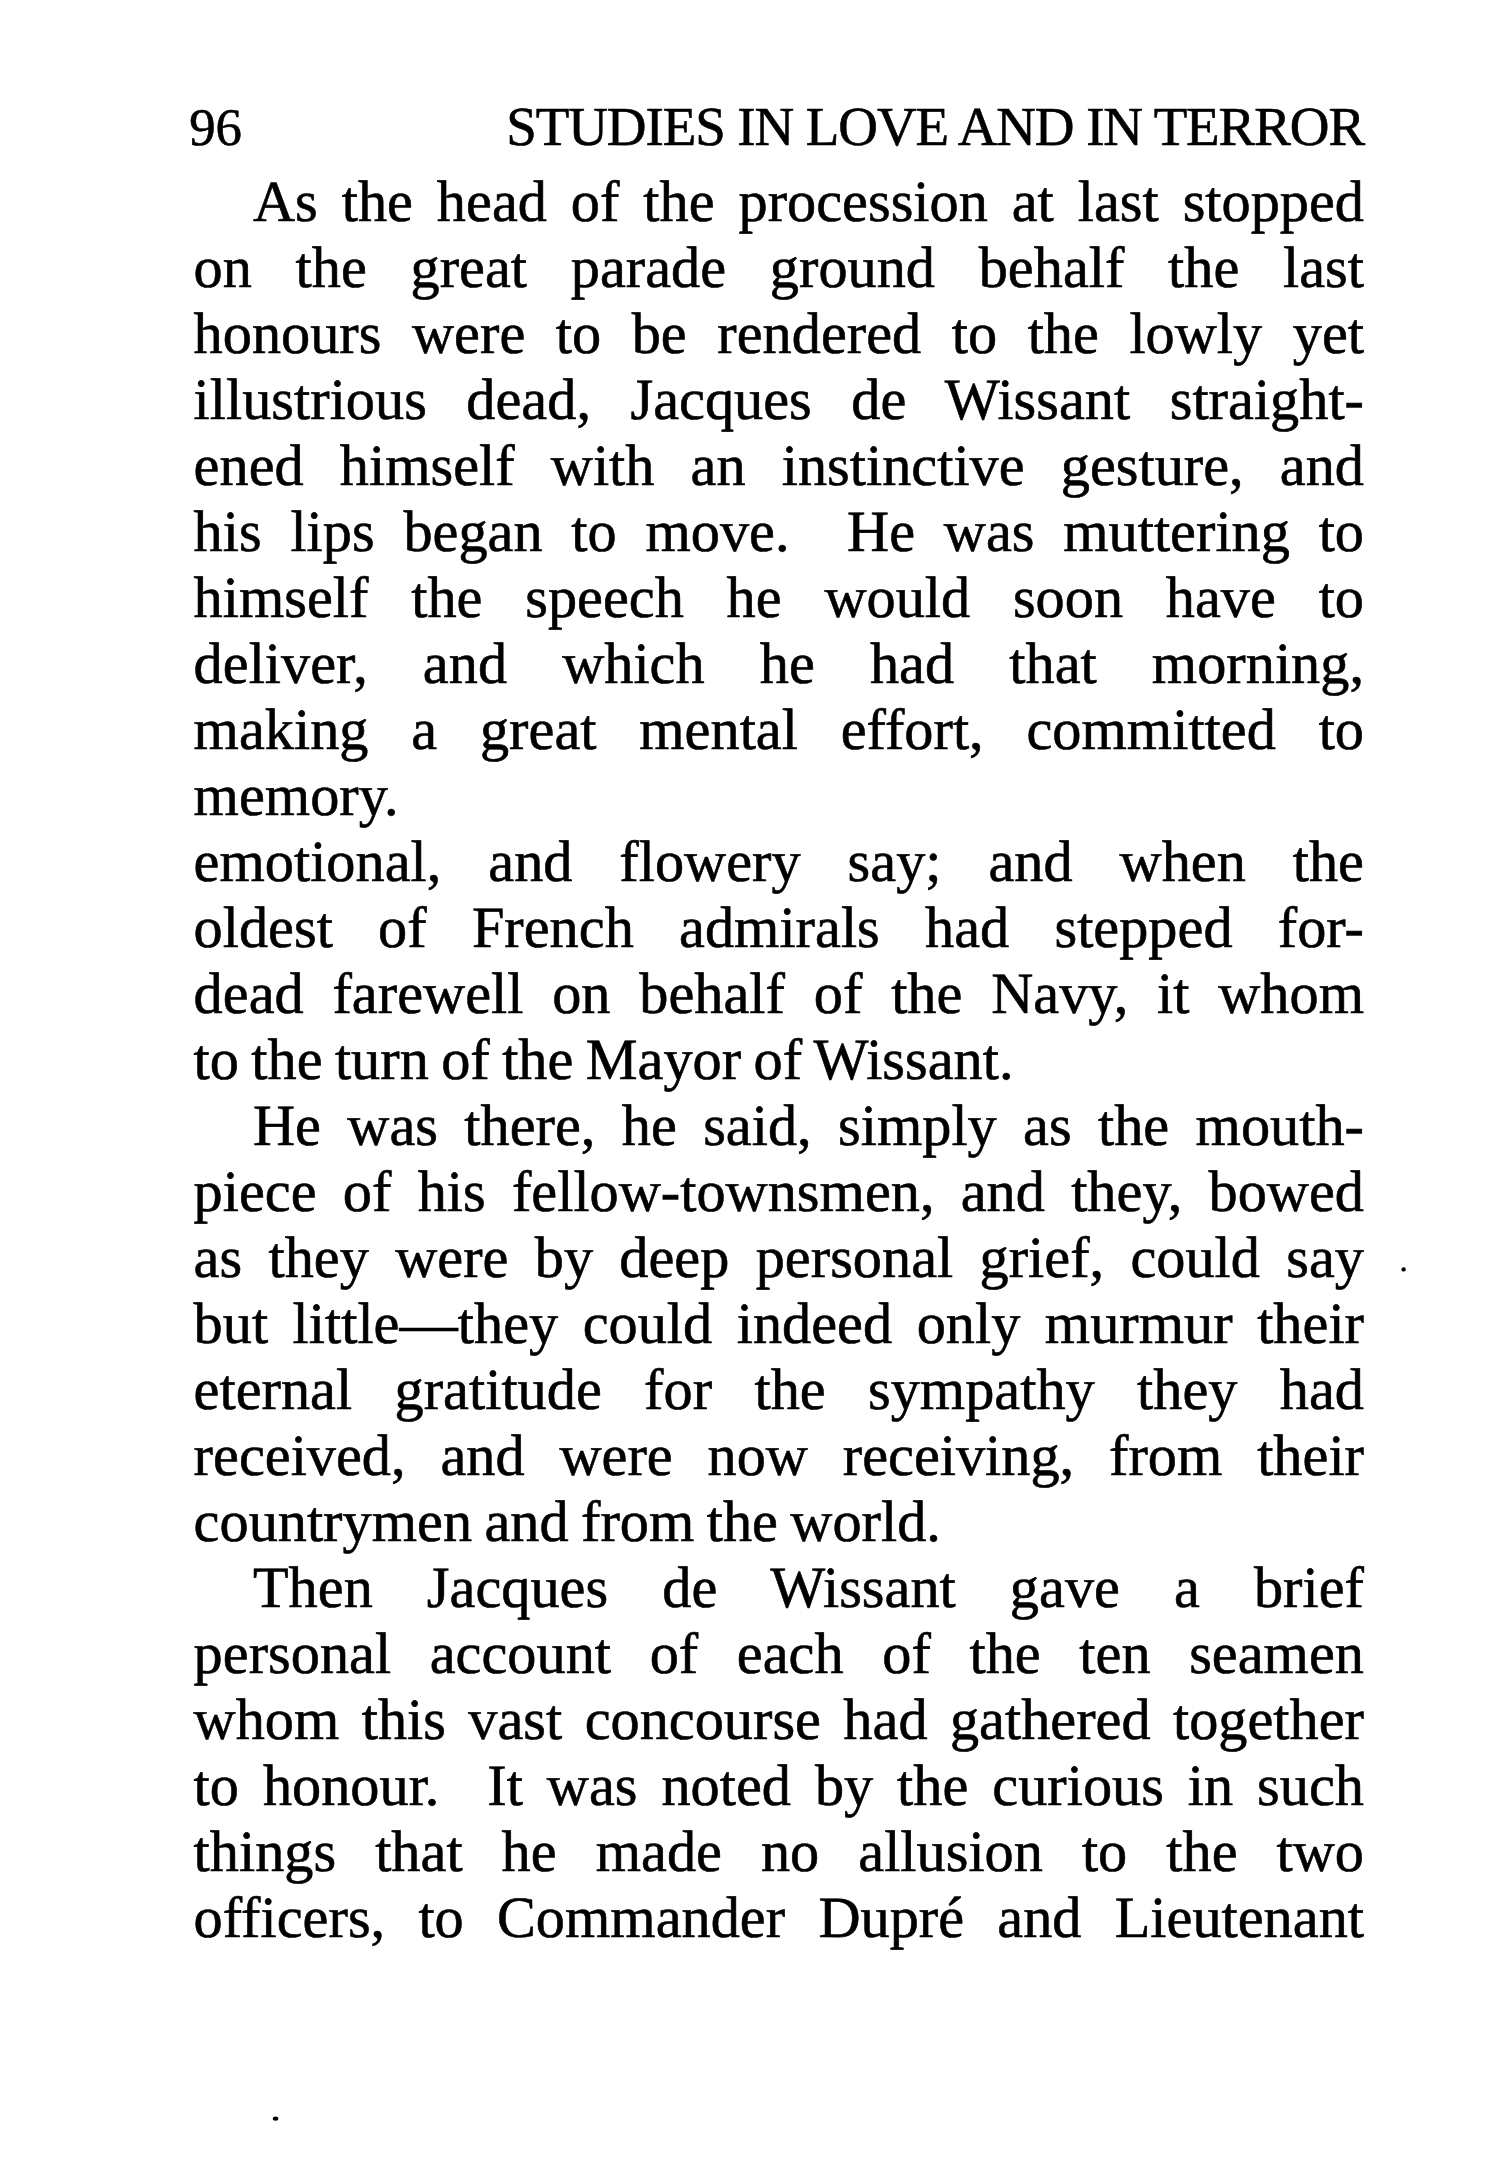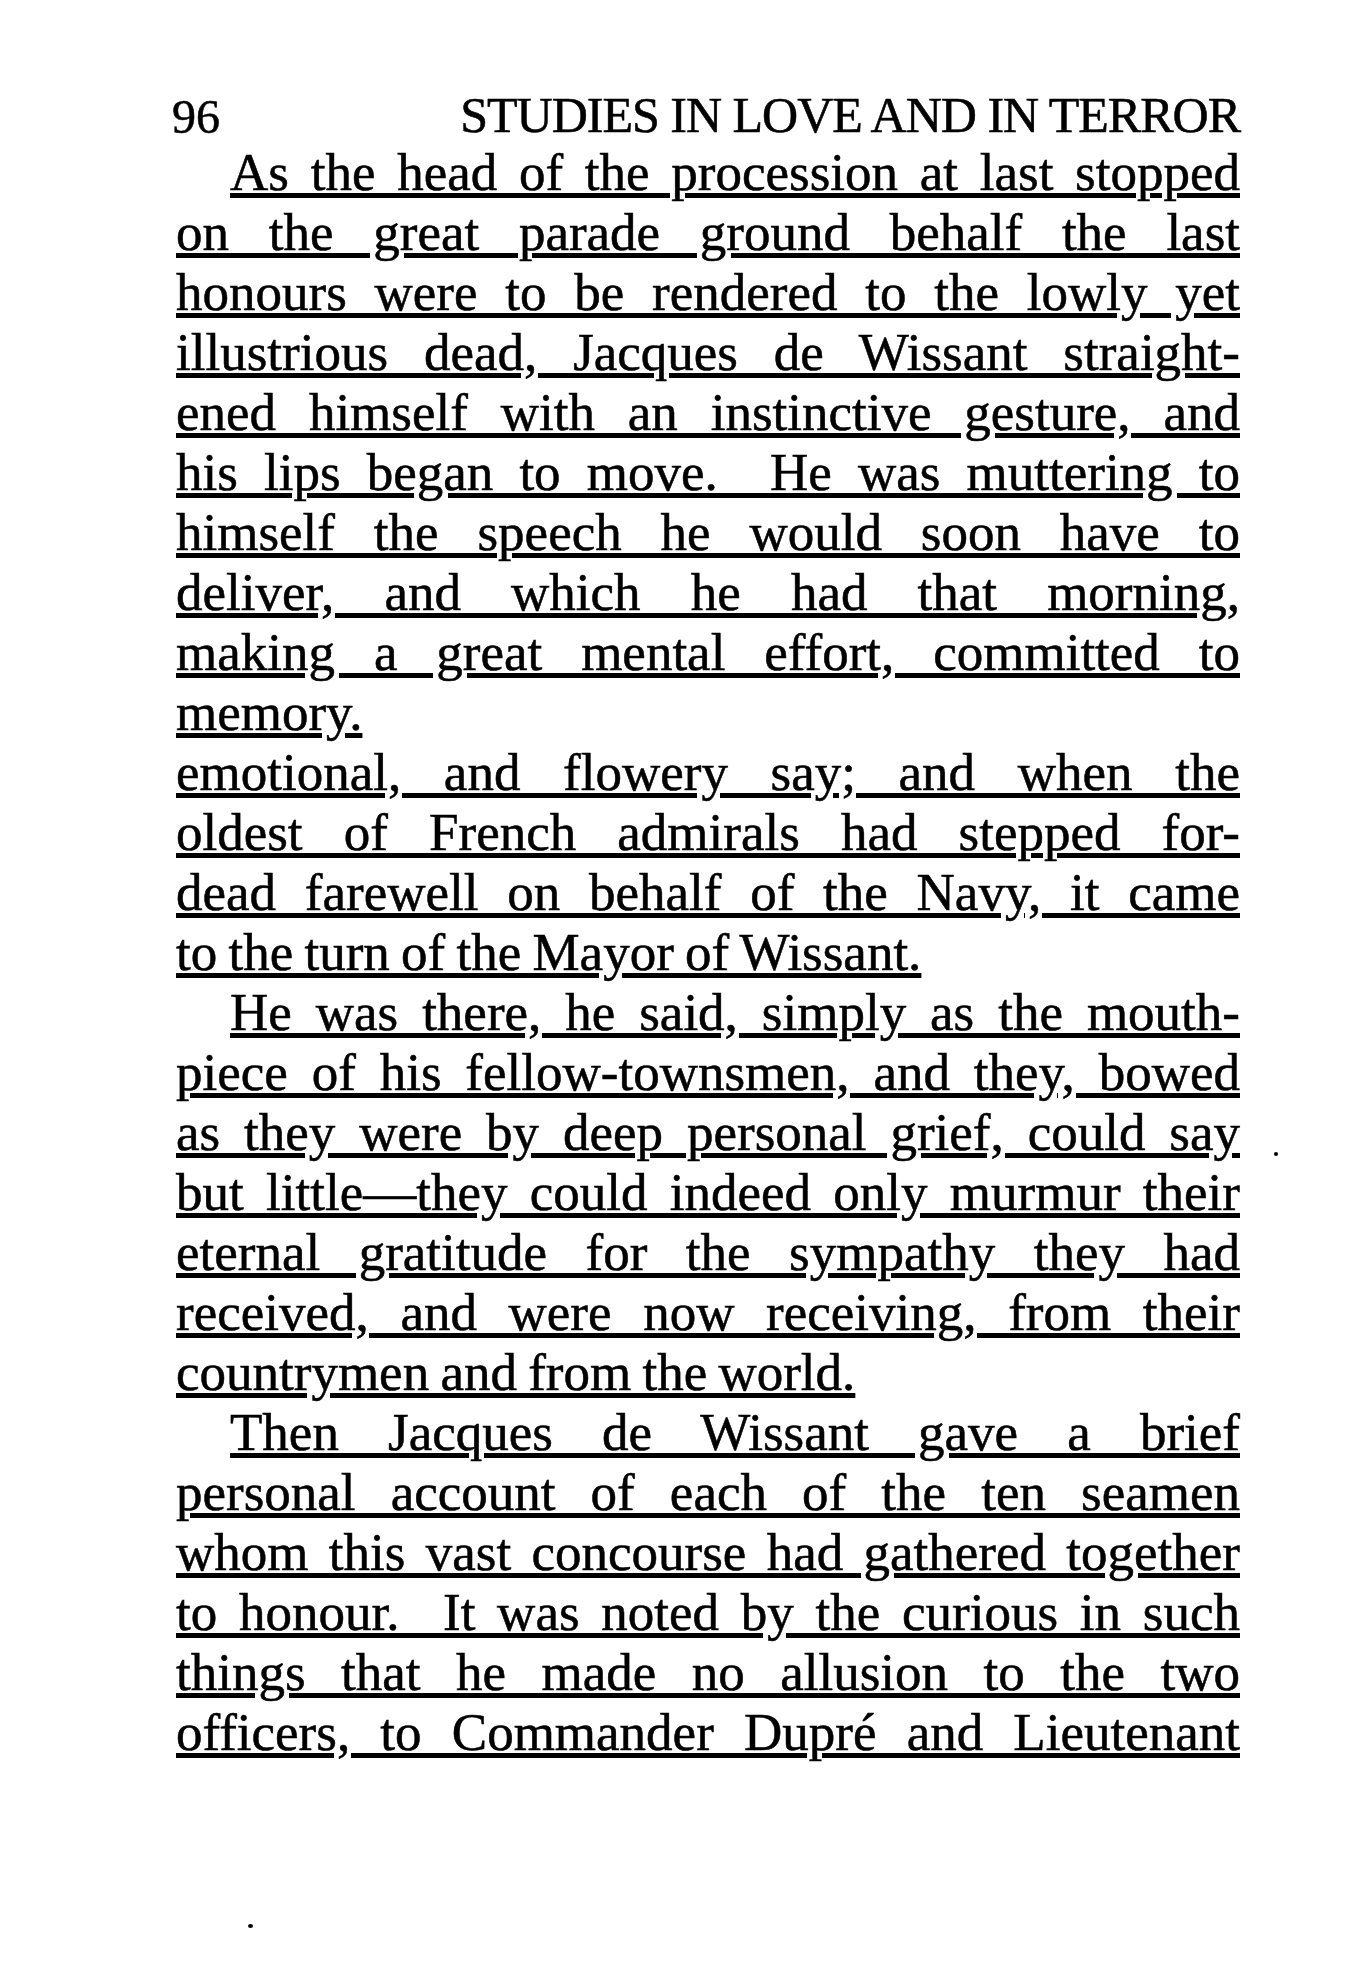--- a/index.html
+++ b/index.html
@@ -40,26 +40,25 @@
     padding-left: 50px;
     text-align: right;
     font-size: 50px;
     line-height: 1;
     letter-spacing: -1px;
     white-space: nowrap;
   }
   .body-text {
     position: absolute;
     left: 176px;
-    top: 142px;
+    top: 154px;
     width: 1064px;
     font-size: 53px;
     line-height: 60px;
     word-spacing: -2px;
-    text-decoration: underline;
   }
   .line {
     height: 60px;
     text-align: justify;
     text-align-last: justify;
   }
   .line.indent {
     text-indent: 54px;
   }
   .line.end {
@@ -91,21 +90,21 @@
     <div class="line">illustrious dead, Jacques de Wissant straight-</div>
     <div class="line">ened himself with an instinctive gesture, and</div>
     <div class="line">his lips began to move.&nbsp; He was muttering to</div>
     <div class="line">himself the speech he would soon have to</div>
     <div class="line">deliver, and which he had that morning,</div>
     <div class="line">making a great mental effort, committed to</div>
     <div class="line end">memory.</div>
 
     <div class="line">emotional, and flowery say; and when the</div>
     <div class="line">oldest of French admirals had stepped for-</div>
-    <div class="line">dead farewell on behalf of the Navy, it came</div>
+    <div class="line">dead farewell on behalf of the Navy, it whom</div>
     <div class="line end">to the turn of the Mayor of Wissant.</div>
 
     <div class="line indent">He was there, he said, simply as the mouth-</div>
     <div class="line">piece of his fellow-townsmen, and they, bowed</div>
     <div class="line">as they were by deep personal grief, could say</div>
     <div class="line">but little—they could indeed only murmur their</div>
     <div class="line">eternal gratitude for the sympathy they had</div>
     <div class="line">received, and were now receiving, from their</div>
     <div class="line end">countrymen and from the world.</div>
 

